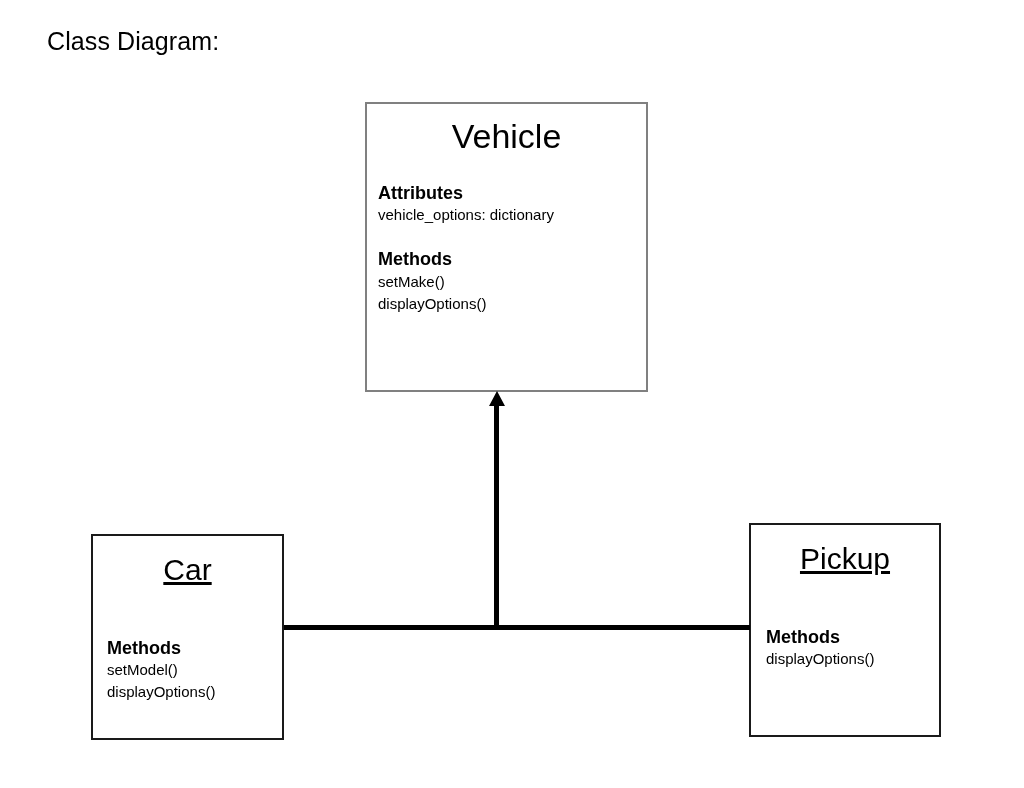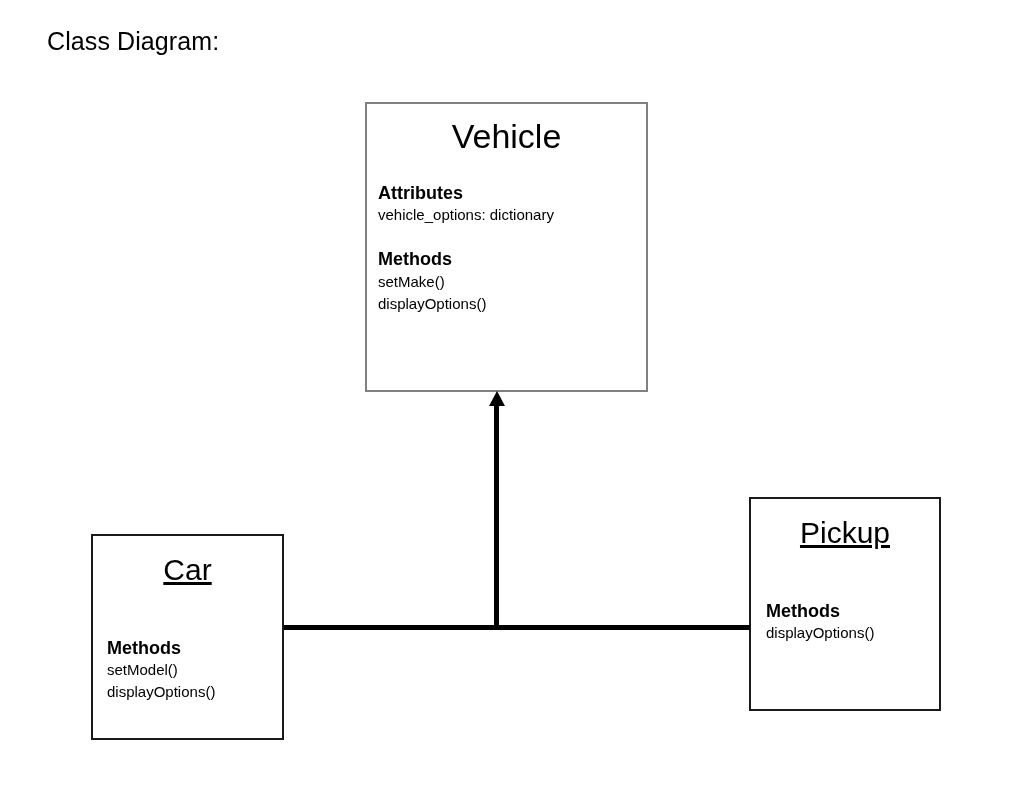--- a/index.html
+++ b/index.html
@@ -158,21 +158,21 @@
 
     <div class="car-body">
       <div class="compartment">
         <div class="section-header">Methods</div>
         <div class="member-line">setModel()</div>
         <div class="member-line">displayOptions()</div>
       </div>
     </div>
   </div>
 
-  <div class="uml-class dark-border" style="left:749px; top:497px; width:192px; height:214px;">
+  <div class="uml-class dark-border" style="left:749px; top:523px; width:192px; height:214px;">
     <div class="class-title md" style="position:absolute; left:0; top:17px; width:100%;">Pickup</div>
 
     <div class="pickup-body">
       <div class="compartment">
         <div class="section-header">Methods</div>
         <div class="member-line">displayOptions()</div>
       </div>
     </div>
   </div>
 

